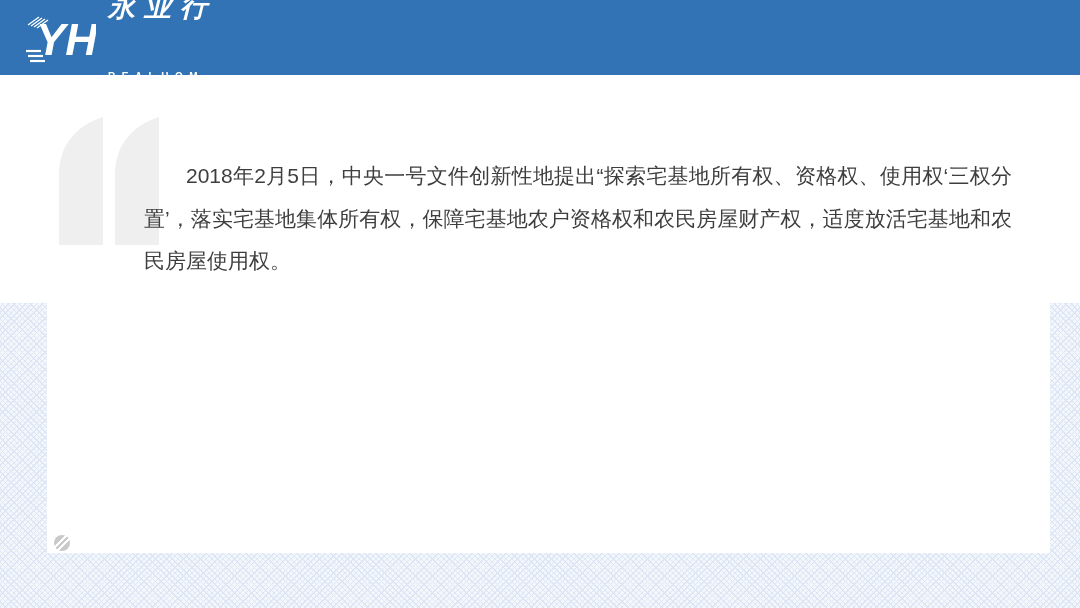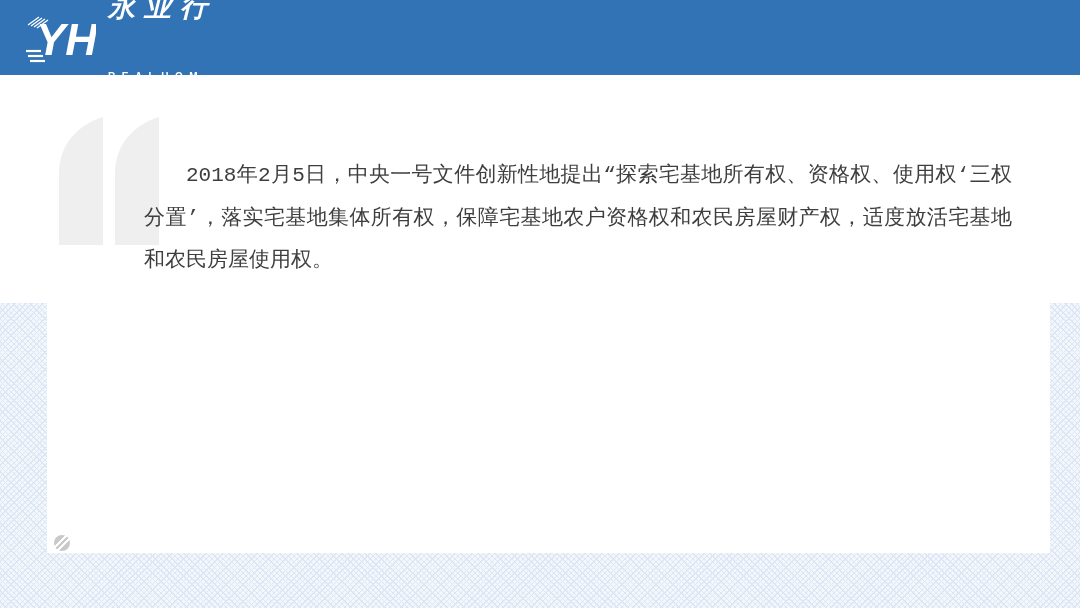--- a/index.html
+++ b/index.html
@@ -62,21 +62,20 @@
   .quote-mark{
     position:absolute;left:10px;top:40px;width:106px;height:132px;
   }
   .quote-mark svg{display:block;width:100%;height:100%;}
   
   .body-text{
     position:absolute;left:97px;top:80px;width:868px;
     color:var(--text-color,#3e3e3e);
     font-size:21px;line-height:42.6px;
     text-align:justify;
-    font-family:Liberation Mono, monospace;
   }
   .body-text p{text-indent:2em;}
   
   .corner-icon{
     position:absolute;left:7px;top:460px;width:16px;height:16px;
     border-radius:50%;
     background:linear-gradient(135deg,
       var(--icon-gray,#c9c9c9) 0 36%,
       #ffffff 36% 44%,
       var(--icon-gray,#c9c9c9) 44% 56%,

